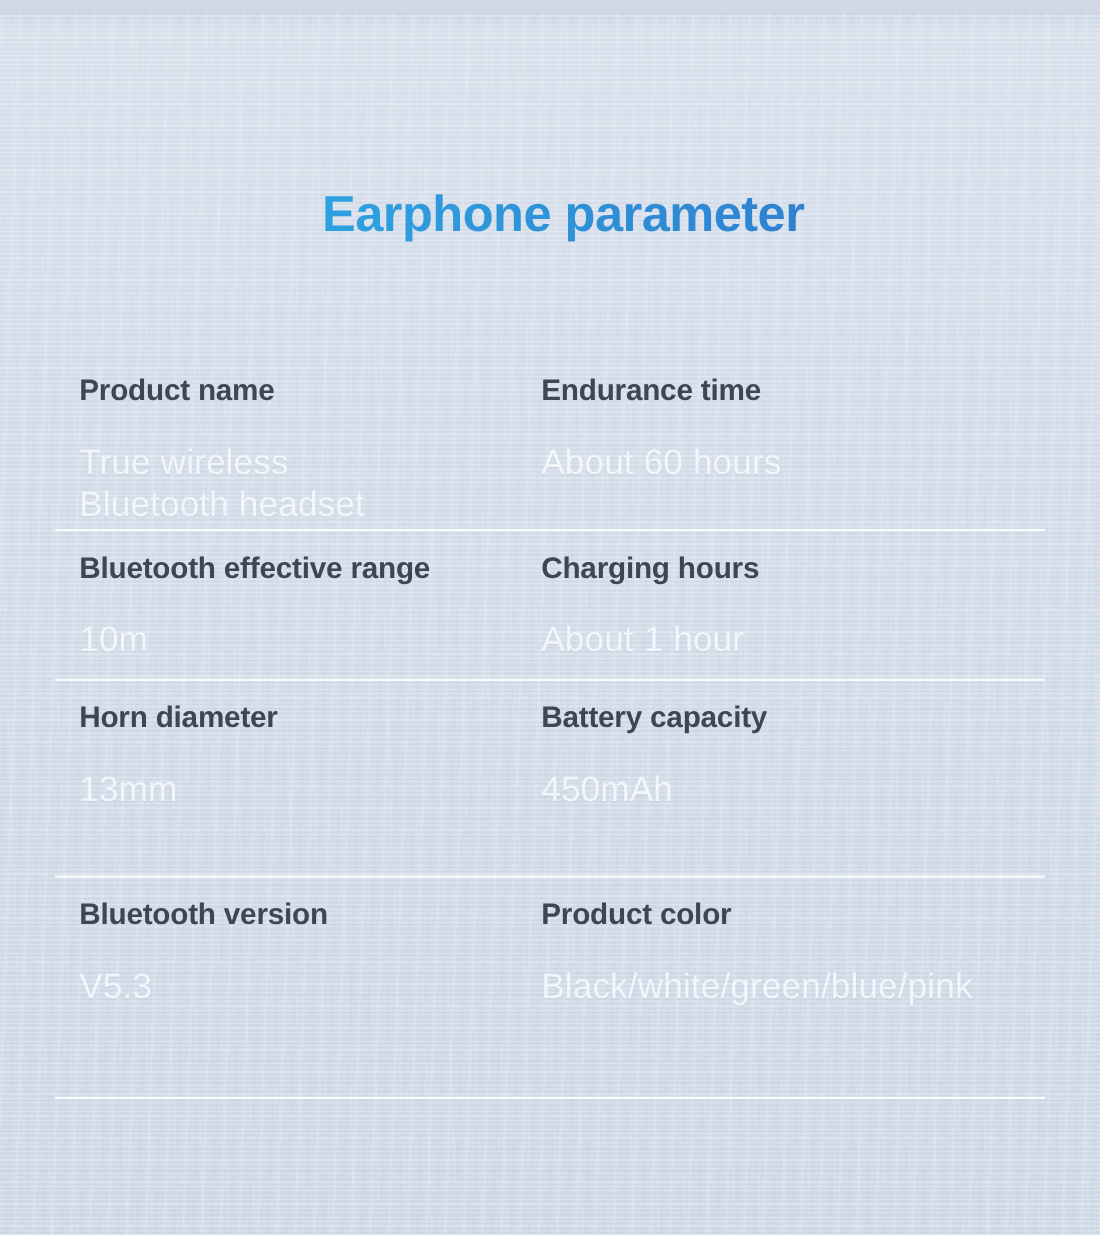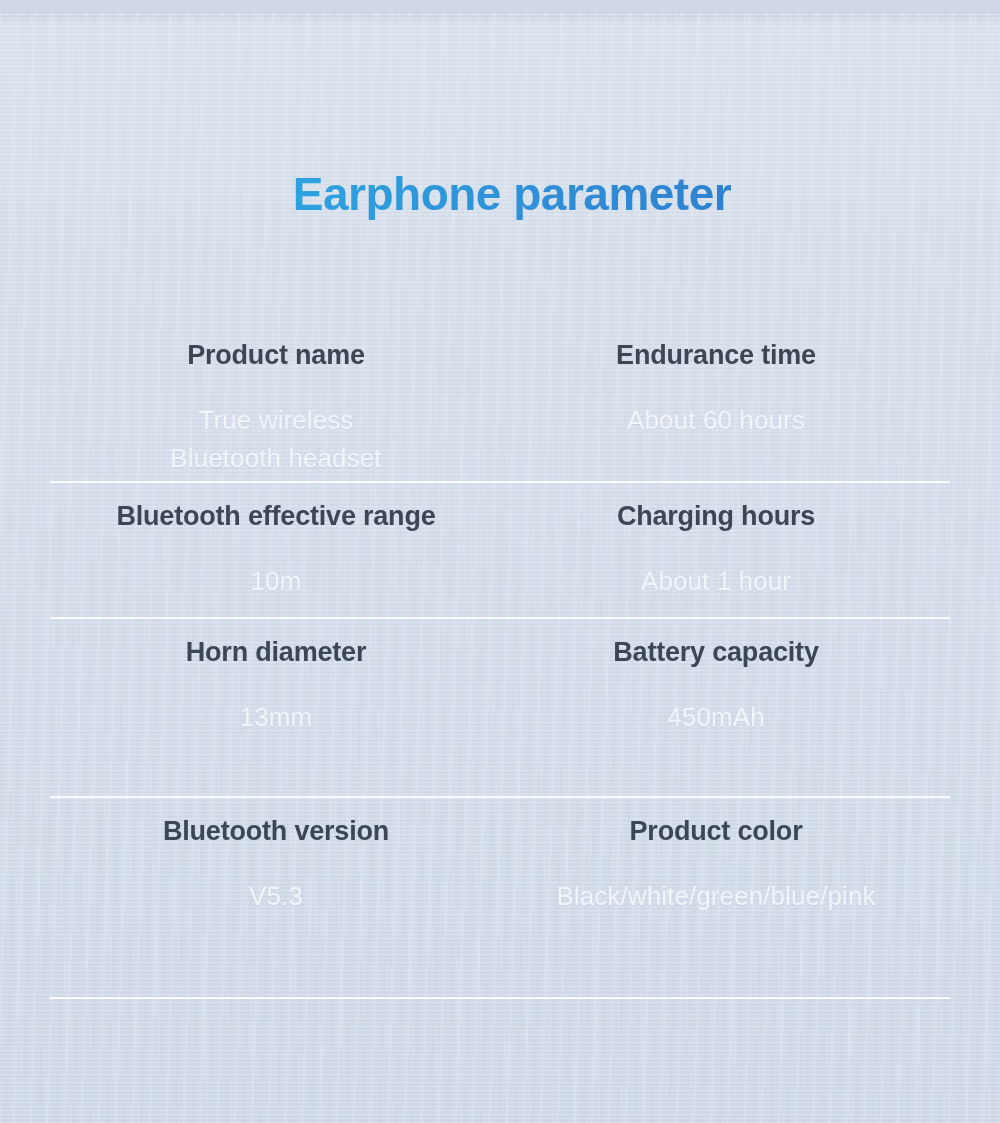--- a/index.html
+++ b/index.html
@@ -94,21 +94,20 @@
     left: 50px;
     top: 322px;
     width: 900px;
   }
 
   .spec-row {
     position: relative;
     display: flex;
     border-bottom: 2px solid rgba(255,255,255,0.88);
     box-sizing: border-box;
-    text-align: center;
   }
   .spec-row.r1 { height: 161px; }
   .spec-row.r2 { height: 136px; }
   .spec-row.r3 { height: 179px; }
   .spec-row.r4 { height: 201px; }
 
   .spec-cell {
     box-sizing: border-box;
     padding-right: 10px;
   }
@@ -119,21 +118,21 @@
     font-size: 27px;
     font-weight: bold;
     color: #3d4753;
     line-height: 34px;
     letter-spacing: -0.2px;
     margin-top: 16px;
     white-space: nowrap;
   }
 
   .spec-value {
-    font-size: 26px;
+    font-size: 32px;
     font-weight: normal;
     color: #f2f6fb;
     line-height: 38px;
     margin-top: 29px;
     letter-spacing: 0.1px;
     white-space: pre-line;
     text-shadow: 0 1px 1px rgba(160,178,200,0.25);
   }
 </style>
 </head>

